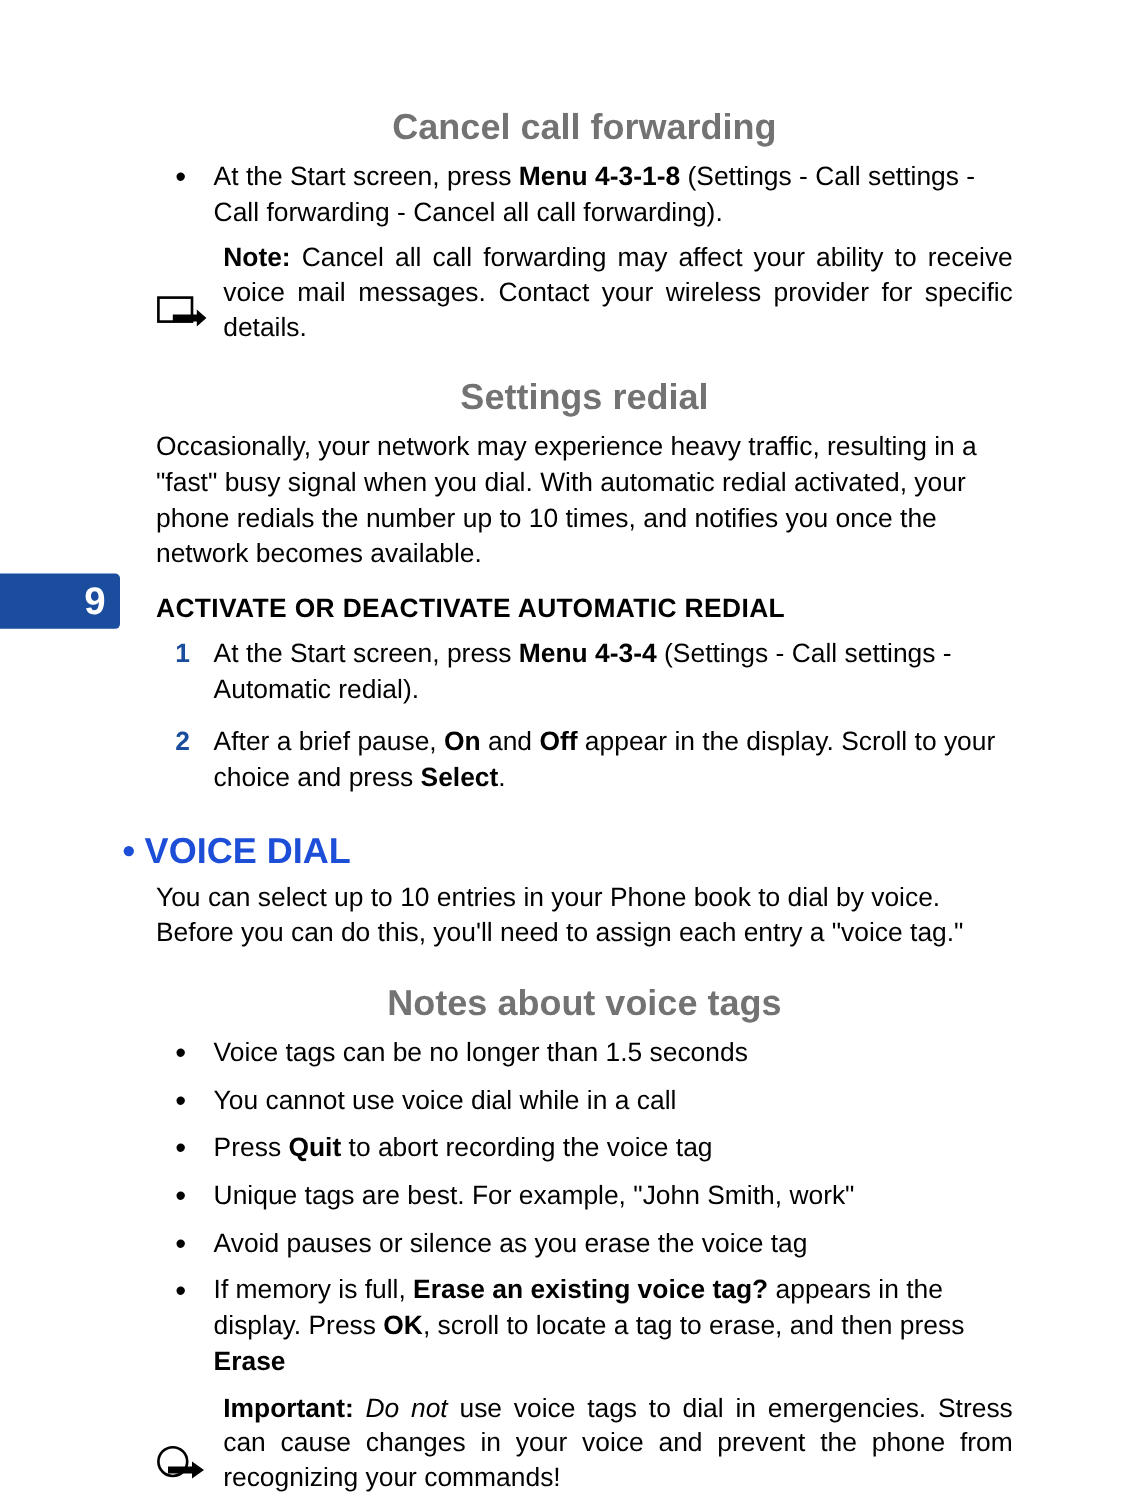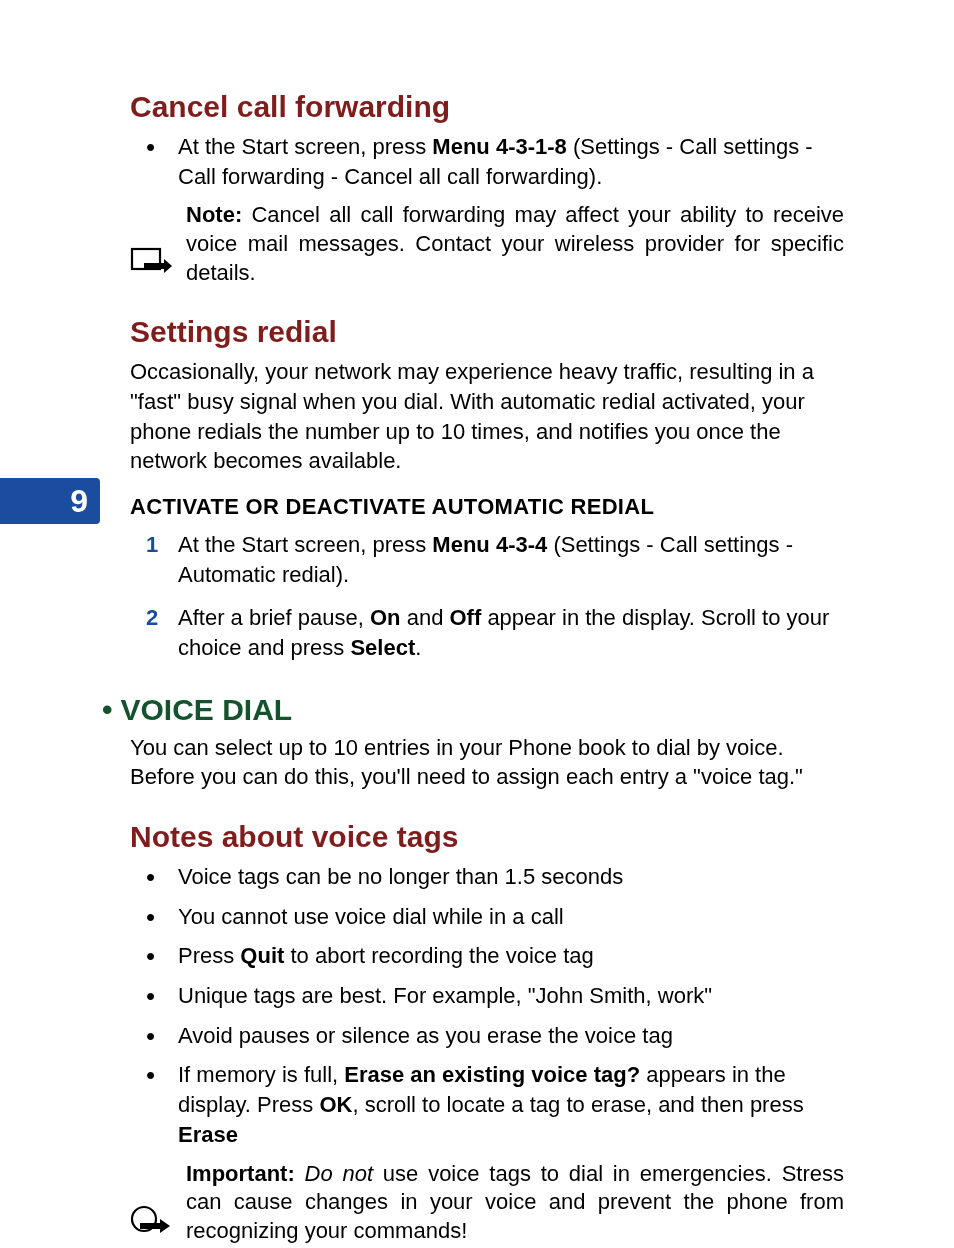--- a/index.html
+++ b/index.html
@@ -24,27 +24,28 @@
     color: #ffffff;
     font-size: 32px;
     font-weight: bold;
     display: flex;
     align-items: center;
     justify-content: flex-end;
     padding-right: 12px;
     border-radius: 0 4px 4px 0;
   }
   h2.blue-heading {
-    color: #7f1d1d;
+    color: #737373;
     font-size: 30px;
     font-weight: bold;
     margin-bottom: 8px;
+    text-align: center;
   }
   h2.section-heading {
-    color: #14532d;
+    color: #1d4ed8;
     font-size: 30px;
     font-weight: bold;
     margin-top: 30px;
     margin-left: -28px;
   }
   h2.section-heading .bullet { margin-right: 8px; }
   h3.sub-black {
     color: #000000;
     font-size: 22px;
     font-weight: bold;

